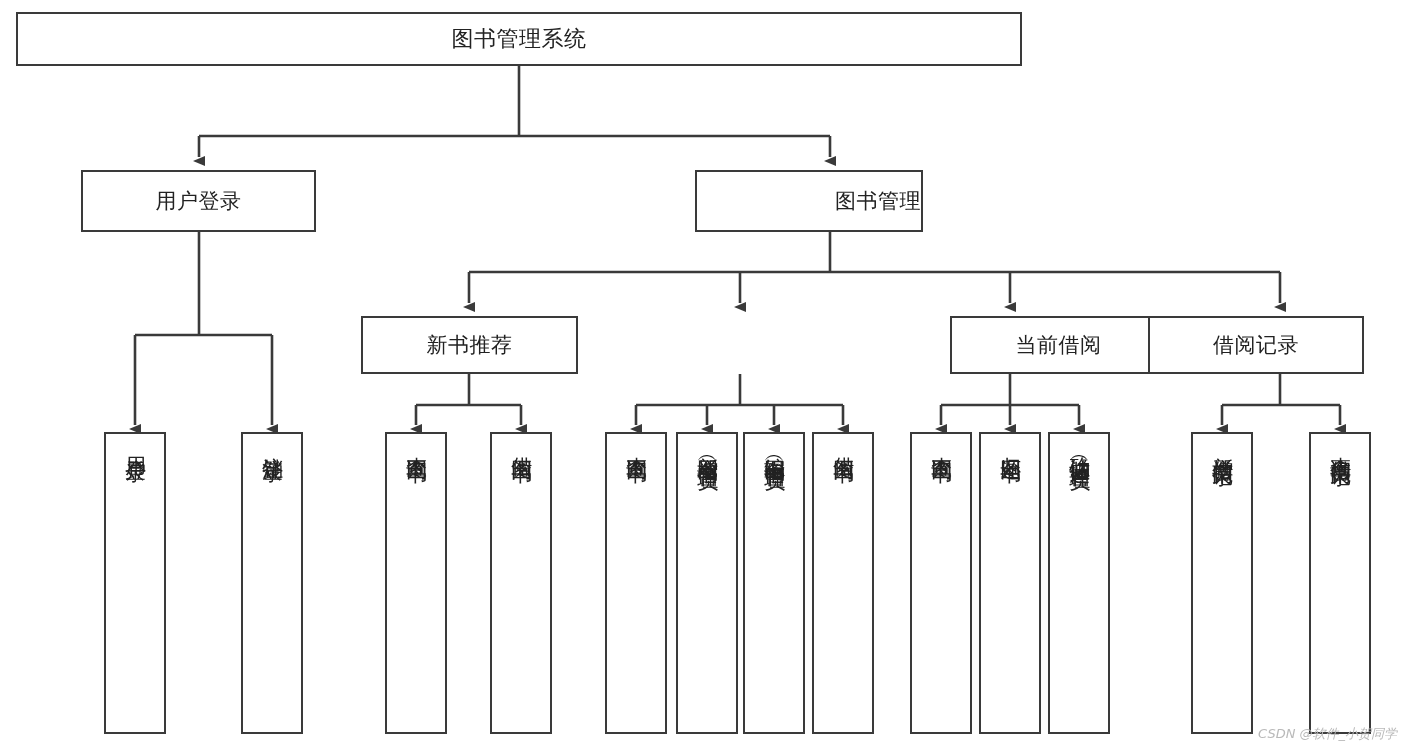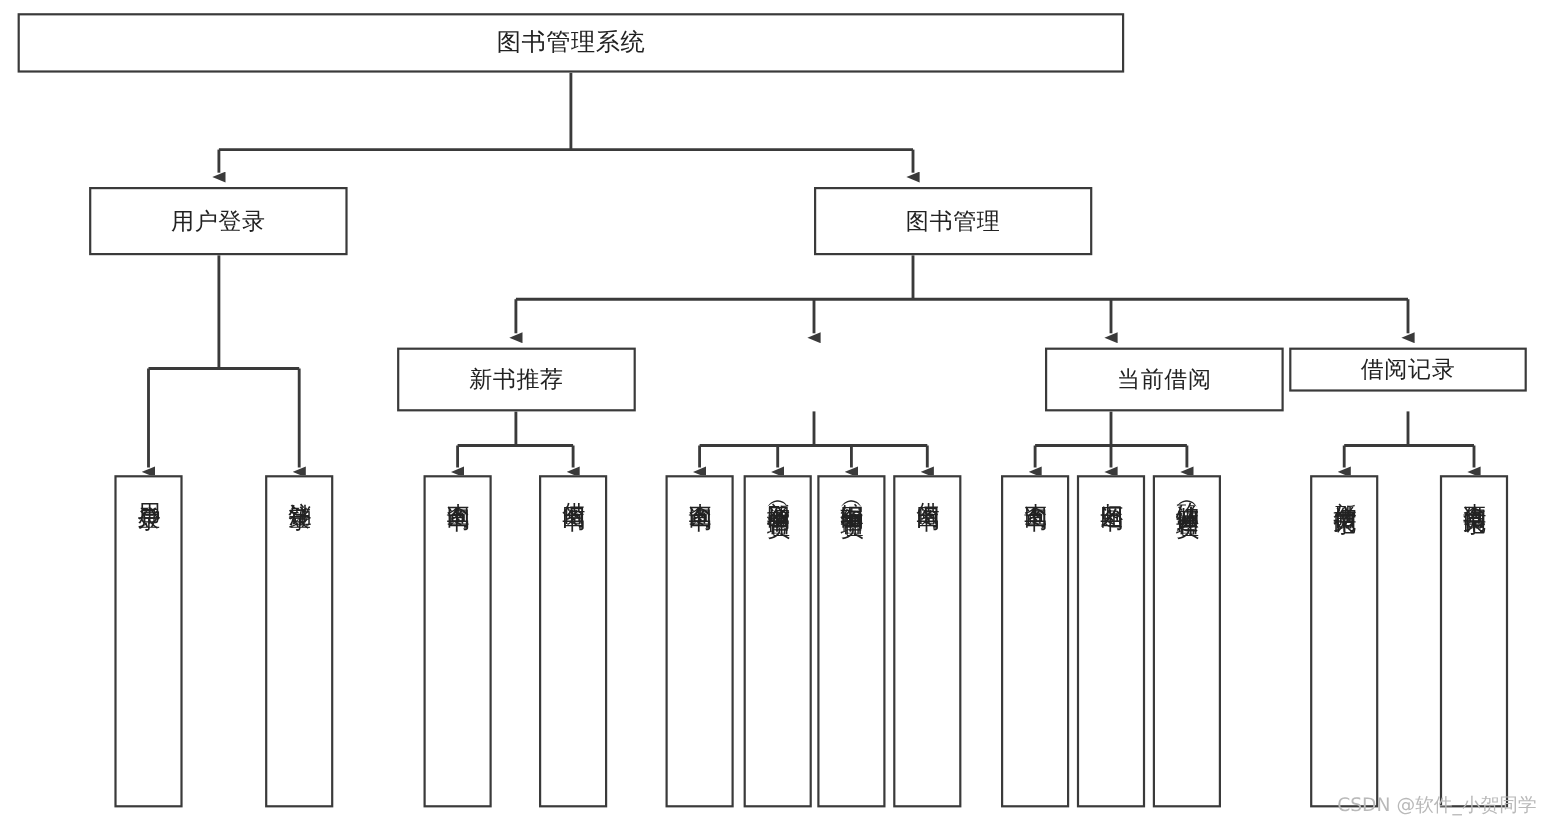--- a/index.html
+++ b/index.html
@@ -61,25 +61,26 @@
     font-size: 21px;
     line-height: 1.02;
     letter-spacing: 2px;
     white-space: nowrap;
     display: block;
   }
   .watermark {
     position: absolute;
     right: 8px;
     bottom: 4px;
-    font-size: 17px;
+    font-size: 13px;
     color: #b9b9b9;
     white-space: nowrap;
     z-index: 5;
     font-family: "DejaVu Sans", "Liberation Sans", sans-serif;
+    font-style: italic;
   }
 </style>
 </head>
 <body>
 
 <div id="canvas">
 
   <svg class="edges" viewBox="0 0 1405 747">
     <defs>
       <marker id="arrow" markerWidth="10" markerHeight="12" refX="1" refY="6" orient="auto" markerUnits="userSpaceOnUse">
@@ -130,31 +131,31 @@
     </g>
   </svg>
 
   <div class="node root" style="left:16px; top:12px; width:1006px; height:54px;">
     <span class="label">图书管理系统</span>
   </div>
 
   <div class="node level2" style="left:81px; top:170px; width:235px; height:62px;">
     <span class="label">用户登录</span>
   </div>
-  <div class="node level2" style="left:740px; top:170px; width:253px; height:62px;">
+  <div class="node level2" style="left:695px; top:170px; width:228px; height:62px;justify-content:flex-end;">
     <span class="label">图书管理</span>
   </div>
 
   <div class="node level3" style="left:361px; top:316px; width:217px; height:58px;">
     <span class="label">新书推荐</span>
   </div>
   <div class="node level3" style="left:950px; top:316px; width:217px; height:58px;">
     <span class="label">当前借阅</span>
   </div>
-  <div class="node level3" style="left:1172px; top:316px; width:216px; height:40px;">
+  <div class="node level3" style="left:1148px; top:316px; width:216px; height:58px;">
     <span class="label">借阅记录</span>
   </div>
 
   <div class="node leaf" style="left:104px; top:432px; width:62px; height:302px;">
     <span class="label">用户登录</span>
   </div>
   <div class="node leaf" style="left:241px; top:432px; width:62px; height:302px;">
     <span class="label">注销登录</span>
   </div>
 

